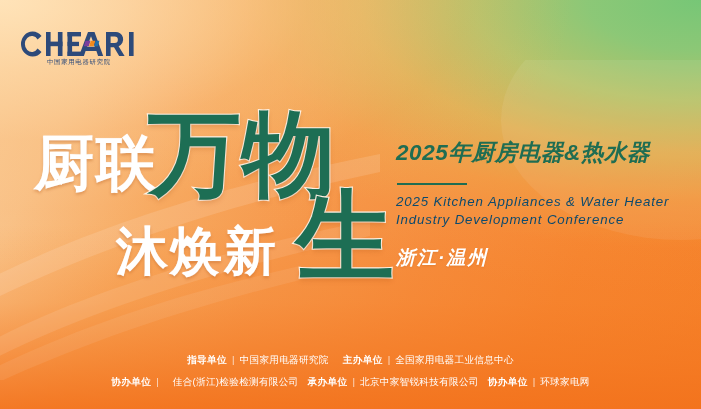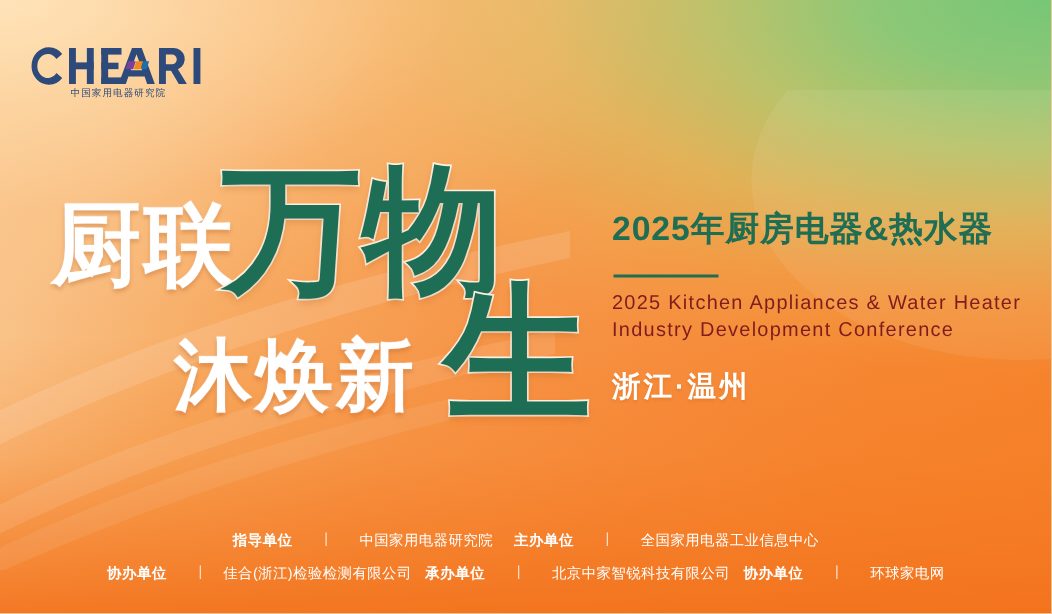--- a/index.html
+++ b/index.html
@@ -132,23 +132,24 @@
   }
   .hl-sheng {
     left: 296px;
     top: 88px;
     font-size: 98px;
   }
 
   
   .right-col {
     position: absolute;
-    left: 408px;
+    left: 396px;
     top: 138px;
     width: 290px;
+    font-style: italic;
   }
   .conf-title {
     font-family: "Liberation Sans", sans-serif;
     font-weight: 700;
     font-size: 22.5px;
     line-height: 1.30;
     color: #1f6d52;
     letter-spacing: 0.6px;
     white-space: nowrap;
   }
@@ -157,21 +158,21 @@
     height: 2px;
     background: #1f6d52;
     margin: 16px 0 8px 1px;
     border: 0;
   }
   .conf-en {
     font-family: "Liberation Sans", sans-serif;
     font-weight: 400;
     font-size: 13.3px;
     line-height: 1.35;
-    color: #7f1d1d;
+    color: #0c4a6e;
     letter-spacing: 0.85px;
     white-space: nowrap;
   }
   .conf-loc {
     margin-top: 16px;
     font-family: "Liberation Sans", sans-serif;
     font-weight: 700;
     font-size: 19px;
     color: #ffffff;
     letter-spacing: 2px;
@@ -197,21 +198,21 @@
     display: flex;
     align-items: center;
     justify-content: center;
     flex-wrap: nowrap;
     color: #ffffff;
     font-family: "Liberation Sans", sans-serif;
     white-space: nowrap;
   }
   .footer-row-1 { font-size: 9.6px; margin-bottom: 9px; }
   .footer-row-2 { font-size: 9.6px; }
-  .fgroup { display: inline-flex; align-items: flex-start; gap: 16px; }
+  .fgroup { display: inline-flex; align-items: flex-start; }
   .flabel {
     font-weight: 700;
     letter-spacing: 0.4px;
   }
   .fsep {
     margin: 0 5px;
     opacity: 0.75;
     font-weight: 400;
   }
   .fvalue {

